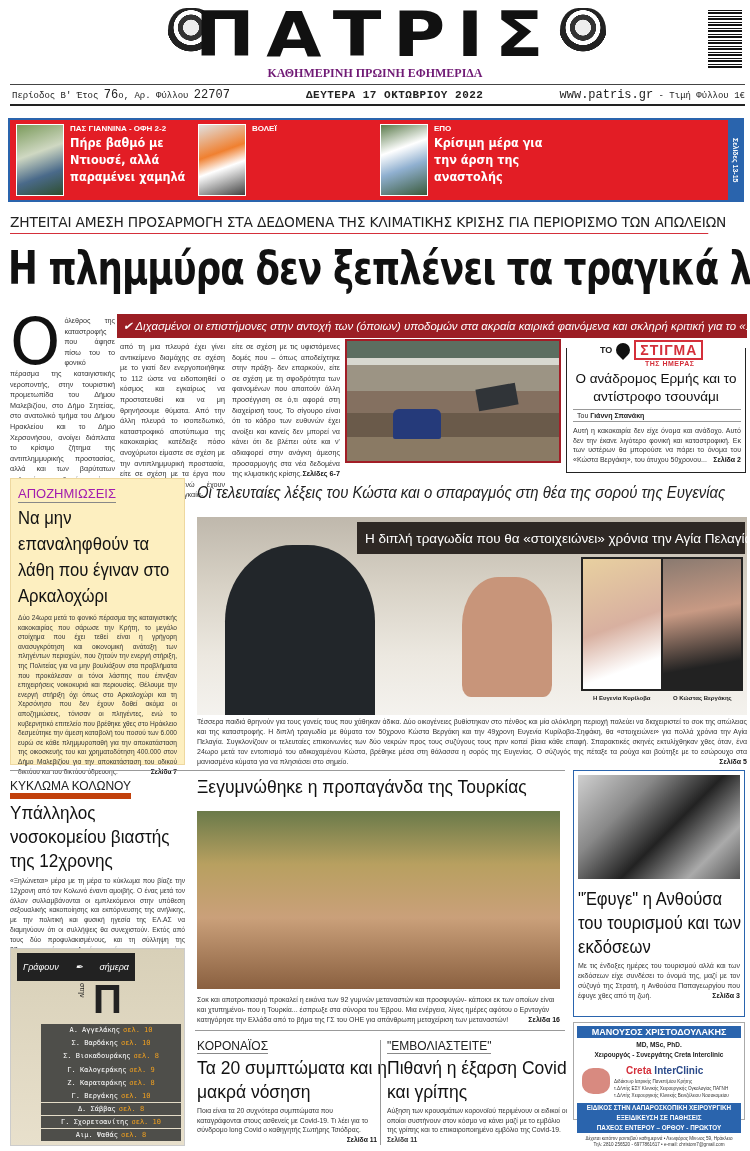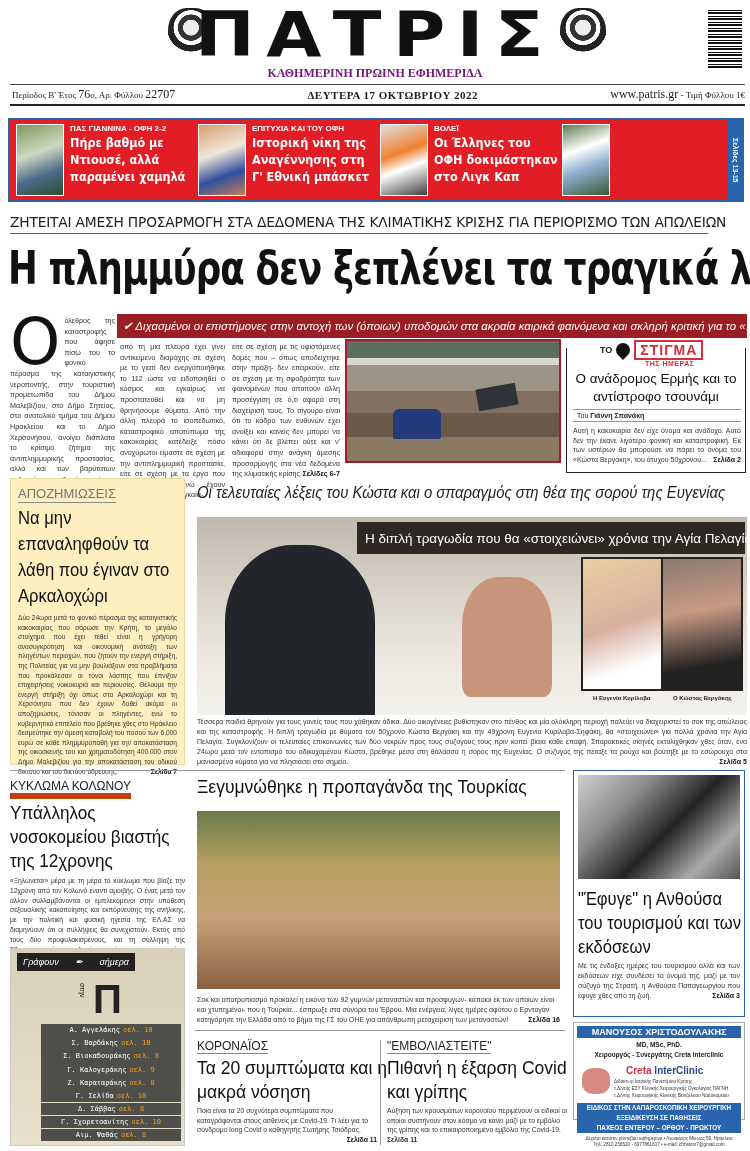--- a/index.html
+++ b/index.html
@@ -2,21 +2,21 @@
 <html><head>
 <meta charset="utf-8">
 <style>
 *{box-sizing:border-box;margin:0;padding:0}
 body{width:750px;height:1151px;background:#fff;font-family:"Liberation Sans",sans-serif;color:#222;position:relative;overflow:hidden}
 .abs{position:absolute}
 .logo{left:210px;top:6px;width:330px;height:58px;text-align:center;font-family:"DejaVu Sans",sans-serif;font-weight:900;font-size:62px;letter-spacing:10px;line-height:58px;color:#111;transform:scaleX(1.15)}
 .portrait{width:46px;height:56px;top:8px;border-radius:40% 40% 30% 30%;background:radial-gradient(circle at 50% 35%,#eee 0 18%,#333 19% 30%,#fff 31% 40%,#222 41% 55%,#fff 56%)}
 .subtitle{left:210px;top:66px;width:330px;text-align:center;font-family:"Liberation Serif",serif;font-weight:bold;font-size:12px;color:#701a75}
 .barcode{left:708px;top:10px;width:34px;height:58px;background:repeating-linear-gradient(0deg,#111 0 2px,#fff 2px 3px,#111 3px 4px,#fff 4px 6px)}
-.dateline{left:10px;top:84px;width:735px;height:22px;border-top:1px solid #444;border-bottom:2px solid #222;font-family:Liberation Serif, serif;font-size:9px;display:flex;align-items:center;justify-content:space-between;padding:0 0 0 2px}
+.dateline{left:10px;top:84px;width:735px;height:22px;border-top:1px solid #444;border-bottom:2px solid #222;font-family:Liberation Mono, monospace;font-size:9px;display:flex;align-items:center;justify-content:space-between;padding:0 0 0 2px}
 .dateline .date{font-weight:bold;font-size:11px;letter-spacing:.5px}
 .dateline .num{font-size:12px}
 
 .sports{left:8px;top:118px;width:736px;height:84px;background:#e31d25;border:2px solid #2a64ad;display:flex;padding:4px 0 4px 6px;gap:4px}
 .sp-item{display:flex;gap:6px;width:178px}
 .sp-photo{width:48px;height:72px;flex:none;background:linear-gradient(160deg,#7a9a5a,#cfd8c2 40%,#4a6a8a 70%,#2e4e2e);border:1px solid #fff}
 .sp-photo.b{background:linear-gradient(160deg,#d8a070,#f0e6d8 40%,#3050a0 70%,#c08050)}
 .sp-photo.c{background:linear-gradient(160deg,#e0e0e0,#f08030 40%,#fff 60%,#404040)}
 .sp-photo.d{background:linear-gradient(160deg,#5a7a4a,#fff 35%,#90b0d0 60%,#3a5a3a)}
 .sp-text{color:#fff}
@@ -38,21 +38,21 @@
 .stigma-hdr{position:absolute;top:-8px;left:30px;display:flex;align-items:center;gap:4px;background:#fff;padding:0 3px}
 .stigma-to{font-size:9px;font-weight:bold}
 .pin{width:14px;height:14px;background:#111;border-radius:50% 50% 50% 0;transform:rotate(-45deg)}
 .stigma-word{border:2px solid #d42f3a;color:#d42f3a;font-weight:bold;font-size:14px;padding:0 4px;letter-spacing:1px}
 .stigma-sub{position:absolute;top:12px;left:78px;font-size:7px;color:#d42f3a;font-weight:bold;letter-spacing:.5px}
 .stigma-title{position:absolute;top:22px;left:0;width:100%;text-align:center;font-size:13.5px;line-height:18px;color:#111}
 .stigma-author{position:absolute;top:61px;left:6px;width:168px;border-top:1.5px solid #999;border-bottom:1.5px solid #999;font-size:7px;padding:2px 4px}
 .stigma-text{position:absolute;top:78px;left:6px;width:168px;font-size:7px;line-height:9.5px;text-align:justify;color:#333}
 
 .yellowbox{left:10px;top:478px;width:175px;height:287px;background:#fdefc0;border:1px solid #eed8a0;padding:5px 7px}
-.ybkick{font-size:13px;color:#737373;border-bottom:1px solid #888;display:inline-block;padding-bottom:1px}
+.ybkick{font-size:13px;color:#a21caf;border-bottom:1px solid #888;display:inline-block;padding-bottom:1px}
 .ybtitle{font-size:18.5px;line-height:26px;color:#111;margin:2px 0 4px;transform:scaleX(.9);transform-origin:left;width:112%}
 
 .story-title{left:197px;top:484px;width:550px;font-style:italic;font-size:16px;color:#222;white-space:nowrap;transform:scaleX(.93);transform-origin:left}
 .hero{left:197px;top:517px;width:550px;height:198px;background:linear-gradient(180deg,#bfb8ac 0,#d8d2c6 35%,#ece8e0 70%,#f4f2ee)}
 .diver{position:absolute;left:28px;top:28px;width:150px;height:170px;background:#22262a;border-radius:45% 45% 0 0}
 .man{position:absolute;left:265px;top:60px;width:90px;height:120px;background:#c8957a;border-radius:40% 40% 10% 10%}
 .hero-cap{position:absolute;left:160px;top:5px;width:388px;height:32px;background:#2e2824;color:#fff;font-size:13.5px;display:flex;align-items:center;padding-left:8px;white-space:nowrap}
 .couple{position:absolute;left:384px;top:40px;width:162px;height:134px;background:#222;display:flex;gap:2px;padding:2px}
 .couple .w{flex:1;background:linear-gradient(160deg,#e8d0a0,#d8b0a0 50%,#fff 80%)}
 .couple .m{flex:1;background:linear-gradient(170deg,#8a7a70,#c89a84 40%,#222 80%)}
@@ -65,21 +65,21 @@
 .kolonou .t{font-size:19px;line-height:24px;color:#111;margin:2px 0 3px;transform:scaleX(.9);transform-origin:left;width:112%}
 .turkey-title{left:197px;top:776px;width:370px;font-size:19px;color:#111;white-space:nowrap;transform:scaleX(.92);transform-origin:left}
 .turkey-photo{left:197px;top:811px;width:363px;height:178px;background:linear-gradient(180deg,#6a7a4a 0,#b8a060 30%,#caa07a 60%,#8a6040 100%)}
 .turkey-text{left:197px;top:995px;width:363px;font-size:7px;line-height:10px;color:#333}
 .anthousa{left:573px;top:770px;width:172px;height:247px;border:1.5px solid #2a64ad;padding:4px}
 .anth-photo{width:162px;height:104px;background:linear-gradient(135deg,#d0d0d0,#888 30%,#222 55%,#aaa 80%,#555)}
 .anth-title{font-size:18px;line-height:24px;color:#111;margin:8px 0 2px;transform:scaleX(.92);transform-origin:left;width:110%}
 .anth-text{font-size:7px;line-height:10px;color:#333;text-align:justify}
 
 .grafoun{left:10px;top:948px;width:175px;height:198px;background:linear-gradient(180deg,#d8d0b8,#e8e0cc);border:1px solid #ccc}
-.gr-hdr{position:absolute;left:6px;top:4px;width:118px;height:18px;background:#222;color:#fff;font-style:italic;font-size:9px;display:flex;justify-content:space-between;align-items:center;padding:0 6px}
+.gr-hdr{position:absolute;left:6px;top:4px;width:118px;height:28px;background:#222;color:#fff;font-style:italic;font-size:9px;display:flex;justify-content:space-between;align-items:center;padding:0 6px}
 .gr-pi{position:absolute;left:82px;top:30px;font-size:40px;font-weight:bold;color:#222;line-height:40px}
 .gr-otin{position:absolute;left:68px;top:34px;font-size:7px;writing-mode:vertical-rl;color:#222}
 .gr-list{position:absolute;left:30px;top:75px;width:140px}
 .gr-row{height:12.5px;margin-bottom:.6px;background:#4e4e4a;color:#fff;font-family:"DejaVu Sans Mono",monospace;font-size:7px;display:flex;align-items:center;justify-content:center;gap:3px}
 .gr-row .pg{color:#f0a020}
 
 .covid{top:1036px;width:180px}
 .covid .k{font-size:12px;color:#222;border-bottom:1px solid #888;display:inline-block}
 .covid .t{font-size:17.5px;line-height:24px;color:#111;margin:2px 0 2px;width:112%}
 .covid .x{font-size:6.8px;line-height:9.5px;color:#333}
@@ -111,35 +111,31 @@
 
 <div class="abs sports">
   <div class="sp-item">
     <div class="sp-photo"></div>
     <div class="sp-text">
         <div class="sp-kicker">ΠΑΣ ΓΙΑΝΝΙΝΑ - ΟΦΗ 2-2</div>
         <div class="sp-title">Πήρε βαθμό με Ντιουσέ, αλλά παραμένει χαμηλά</div>
       </div>
   </div>
   <div class="sp-item">
-    <div class="sp-photo b"></div>
-    <div class="sp-text">
-        <div class="sp-kicker">ΕΠΙΤΥΧΙΑ ΚΑΙ ΤΟΥ ΟΦΗ</div>
-        <div class="sp-title">Ιστορική νίκη της Αναγέννησης στη Γ' Εθνική μπάσκετ</div>
-      </div>
-  </div>
-  <div class="sp-item">
     <div class="sp-photo c"></div>
     <div class="sp-text">
         <div class="sp-kicker">ΒΟΛΕΪ</div>
-        <div class="sp-title">Οι Έλληνες του ΟΦΗ δοκιμάστηκαν στο Λιγκ Καπ</div>
       </div>
   </div>
   <div class="sp-item">
     <div class="sp-photo d"></div>
+    <div class="sp-text">
+        <div class="sp-kicker">ΕΠΟ</div>
+        <div class="sp-title">Κρίσιμη μέρα για την άρση της αναστολής</div>
+      </div>
   </div>
   <div class="sp-side">Σελίδες 13-15</div>
 </div>
 
 <div class="abs kicker">ΖΗΤΕΙΤΑΙ ΑΜΕΣΗ ΠΡΟΣΑΡΜΟΓΗ ΣΤΑ ΔΕΔΟΜΕΝΑ ΤΗΣ ΚΛΙΜΑΤΙΚΗΣ ΚΡΙΣΗΣ ΓΙΑ ΠΕΡΙΟΡΙΣΜΟ ΤΩΝ ΑΠΩΛΕΙΩΝ</div>
 <div class="abs headline">Η πλημμύρα δεν ξεπλένει τα τραγικά λάθη</div>
 <div class="abs redbar">✔ Διχασμένοι οι επιστήμονες στην αντοχή των (όποιων) υποδομών στα ακραία καιρικά φαινόμενα και σκληρή κριτική για το «112»</div>
 <div class="abs col-text" style="left:10px;top:316px;width:105px">
   <span class="dropcap">Ο</span><span>όλεθρος της καταστροφής που άφησε πίσω του το φονικό πέρασμα της καταιγιστικής νεροποντής, στην τουριστική προμετωπίδα του Δήμου Μαλεβιζίου, στο Δήμο Σητείας, στο ανατολικό τμήμα του Δήμου Ηρακλείου και το Δήμο Χερσονήσου, ανοίγει διάπλατα το κρίσιμο ζήτημα της αντιπλημμυρικής προστασίας, αλλά και των βαρύτατων πολιτικών ευθυνών όσων μηρυκάζουν δικαιολογίες για όσα δεν έχουν γίνει. Η σφοδρότητα της έντασης των καιρικών φαινομένων,</span>
 </div>
@@ -225,21 +221,21 @@
       </div>
     <div class="gr-row">
         <span>Γ. Καλογεράκης</span>
         <span class="pg">σελ. 9</span>
       </div>
     <div class="gr-row">
         <span>Ζ. Καραταράκης</span>
         <span class="pg">σελ. 8</span>
       </div>
     <div class="gr-row">
-        <span>Γ. Σελίδα</span>
+        <span>Γ. Βεργάκης</span>
         <span class="pg">σελ. 10</span>
       </div>
     <div class="gr-row">
         <span>Δ. Σάββας</span>
         <span class="pg">σελ. 8</span>
       </div>
     <div class="gr-row">
         <span>Γ. Σχορετσανίτης</span>
         <span class="pg">σελ. 10</span>
       </div>

